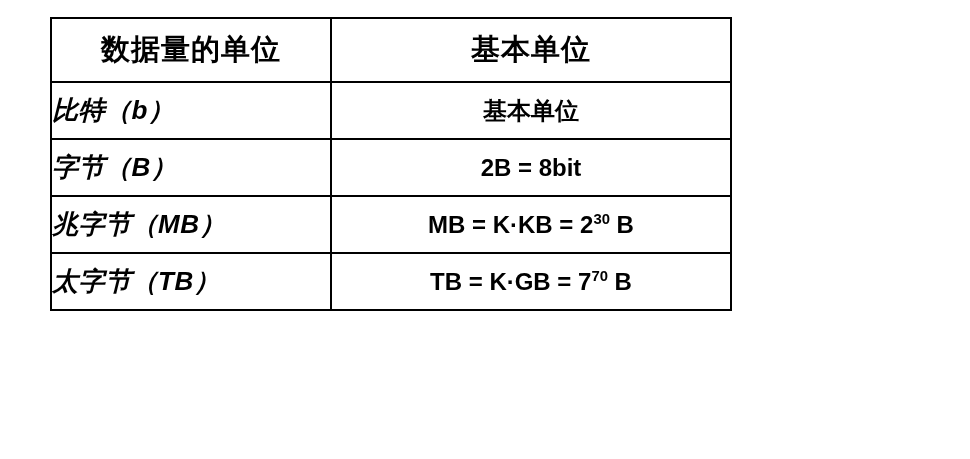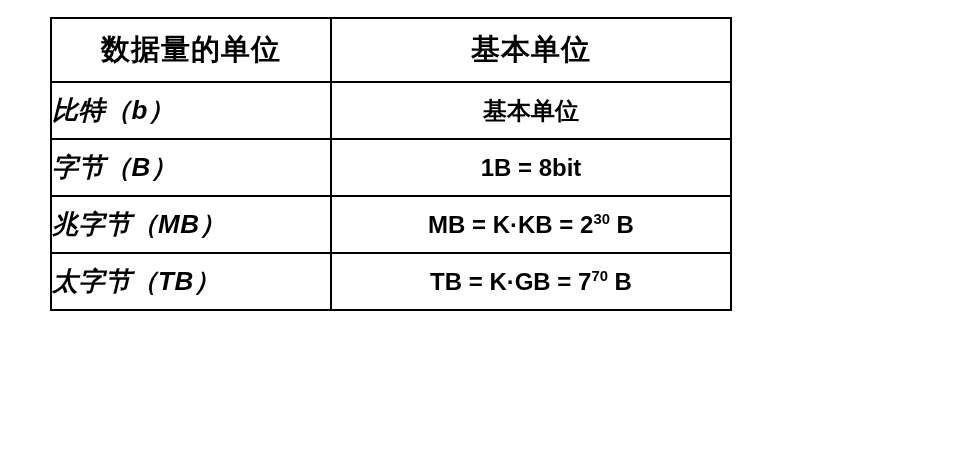--- a/index.html
+++ b/index.html
@@ -91,21 +91,21 @@
       <tbody>
         <tr>
           <td class="unit-cell">比特（b）</td>
           <td class="rel-cell">
             <span class="expr">基本单位</span>
           </td>
         </tr>
         <tr>
           <td class="unit-cell">字节（B）</td>
           <td class="rel-cell">
-            <span class="expr">1B = 8bit</span>
+            <span class="expr">2B = 8bit</span>
           </td>
         </tr>
         <tr>
           <td class="unit-cell">兆字节（MB）</td>
           <td class="rel-cell">
             <span class="expr"><span>MB = K·KB = 2</span><sup>30</sup><span> B</span></span>
           </td>
         </tr>
         <tr>
           <td class="unit-cell">太字节（TB）</td>

